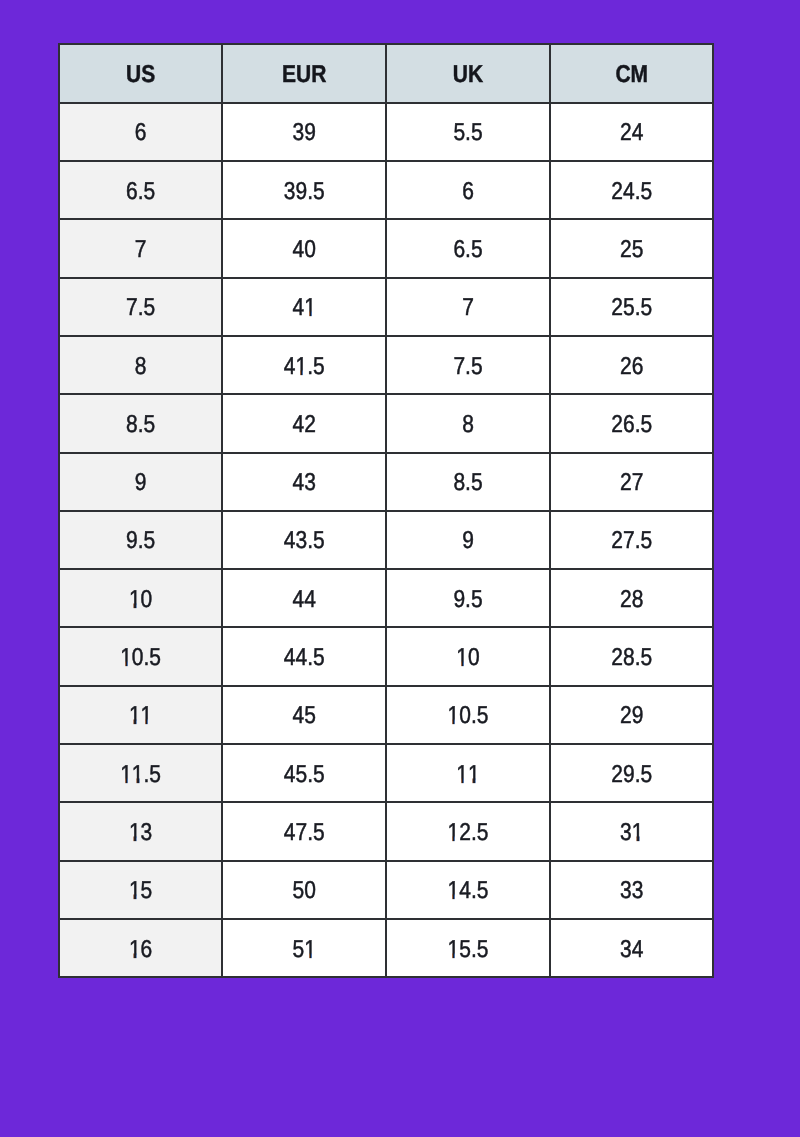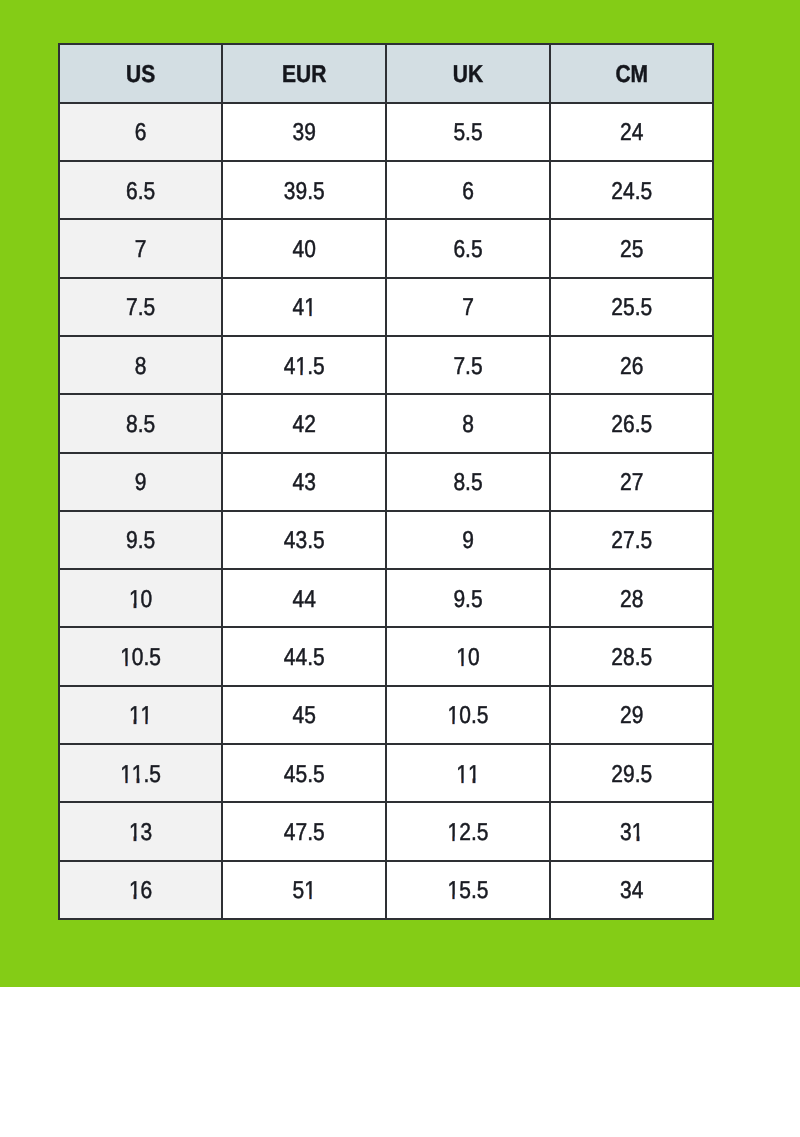--- a/index.html
+++ b/index.html
@@ -8,22 +8,22 @@
     padding: 0;
     width: 800px;
     height: 1137px;
     background: #ffffff;
     font-family: "Liberation Sans", sans-serif;
     text-rendering: geometricPrecision;
   }
   #page {
     position: relative;
     width: 800px;
-    height: 987px;
-    background: #84cc16;
+    height: 1137px;
+    background: #6d28d9;
     overflow: hidden;
   }
   #size-table {
     position: absolute;
     left: 57.7px;
     top: 43.4px;
     width: 656.8px;
     border-collapse: separate;
     border-spacing: 0;
     table-layout: fixed;
@@ -203,20 +203,26 @@
         <td class="bcell c2"><span class="cell-text"><span class="glyph digit-one">1</span><span class="glyph digit-one">1</span></span></td>
         <td class="bcell c3"><span class="cell-text"><span class="glyph">2</span><span class="glyph">9</span><span class="glyph">.</span><span class="glyph">5</span></span></td>
       </tr>
       <tr class="body-row">
         <td class="bcell c0 first-col"><span class="cell-text"><span class="glyph digit-one">1</span><span class="glyph">3</span></span></td>
         <td class="bcell c1"><span class="cell-text"><span class="glyph">4</span><span class="glyph">7</span><span class="glyph">.</span><span class="glyph">5</span></span></td>
         <td class="bcell c2"><span class="cell-text"><span class="glyph digit-one">1</span><span class="glyph">2</span><span class="glyph">.</span><span class="glyph">5</span></span></td>
         <td class="bcell c3"><span class="cell-text"><span class="glyph">3</span><span class="glyph digit-one">1</span></span></td>
       </tr>
       <tr class="body-row">
+        <td class="bcell c0 first-col"><span class="cell-text"><span class="glyph digit-one">1</span><span class="glyph">5</span></span></td>
+        <td class="bcell c1"><span class="cell-text"><span class="glyph">5</span><span class="glyph">0</span></span></td>
+        <td class="bcell c2"><span class="cell-text"><span class="glyph digit-one">1</span><span class="glyph">4</span><span class="glyph">.</span><span class="glyph">5</span></span></td>
+        <td class="bcell c3"><span class="cell-text"><span class="glyph">3</span><span class="glyph">3</span></span></td>
+      </tr>
+      <tr class="body-row">
         <td class="bcell c0 first-col"><span class="cell-text"><span class="glyph digit-one">1</span><span class="glyph">6</span></span></td>
         <td class="bcell c1"><span class="cell-text"><span class="glyph">5</span><span class="glyph digit-one">1</span></span></td>
         <td class="bcell c2"><span class="cell-text"><span class="glyph digit-one">1</span><span class="glyph">5</span><span class="glyph">.</span><span class="glyph">5</span></span></td>
         <td class="bcell c3"><span class="cell-text"><span class="glyph">3</span><span class="glyph">4</span></span></td>
       </tr>
     </tbody>
   </table>
 </div>
 
 </body></html>

